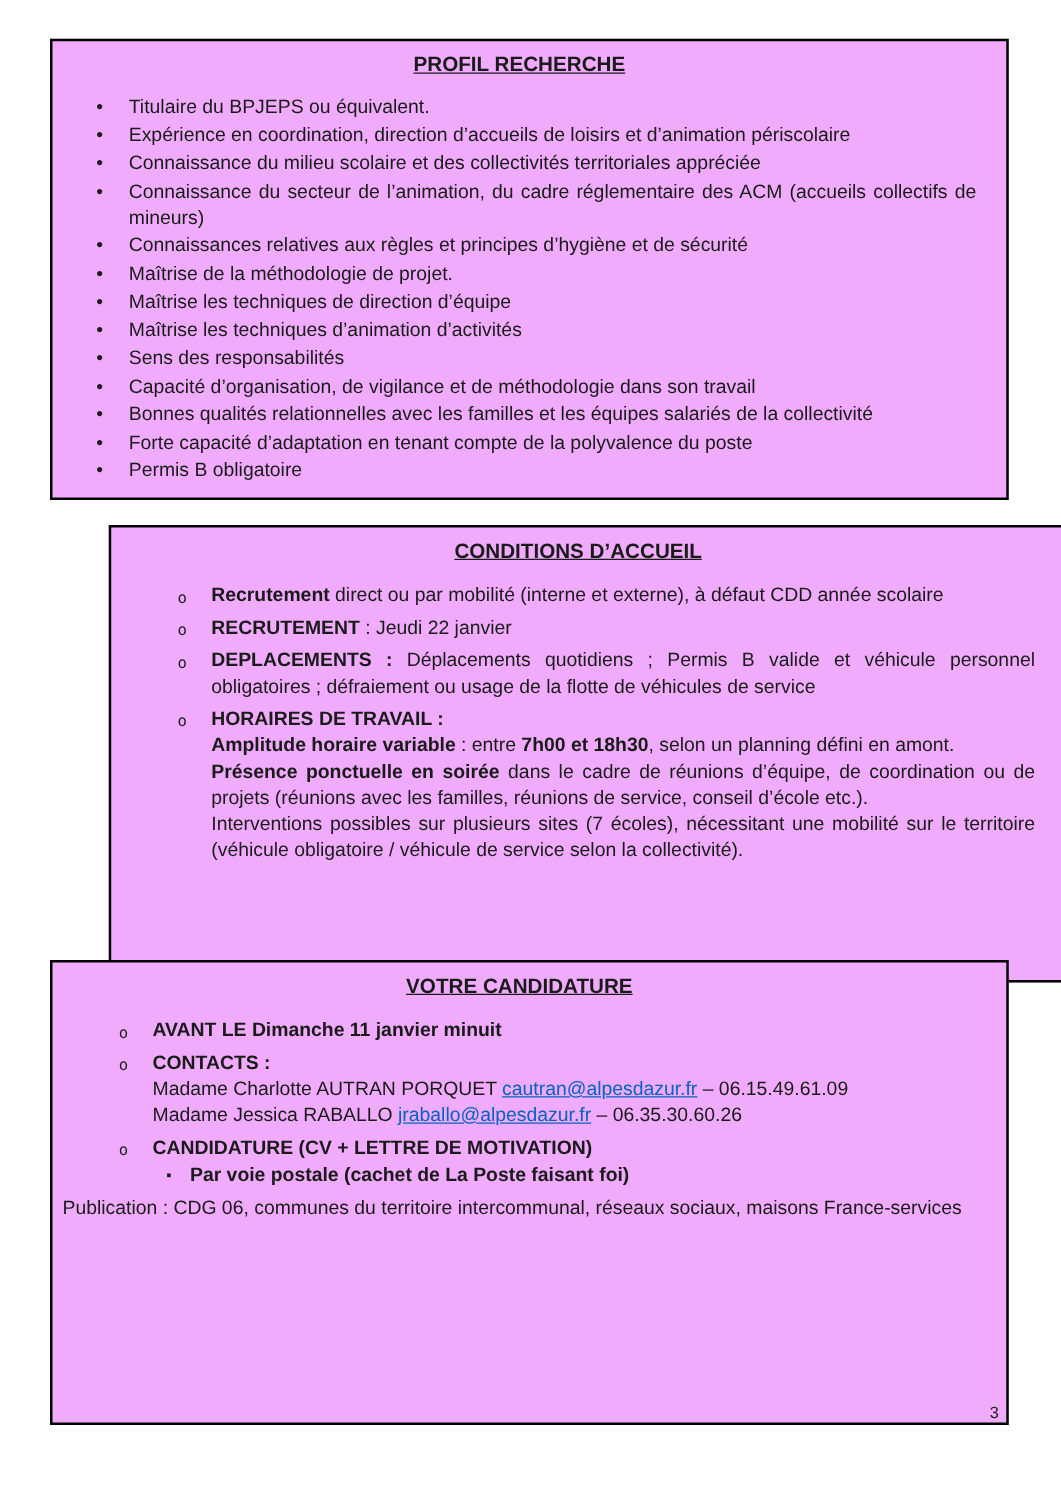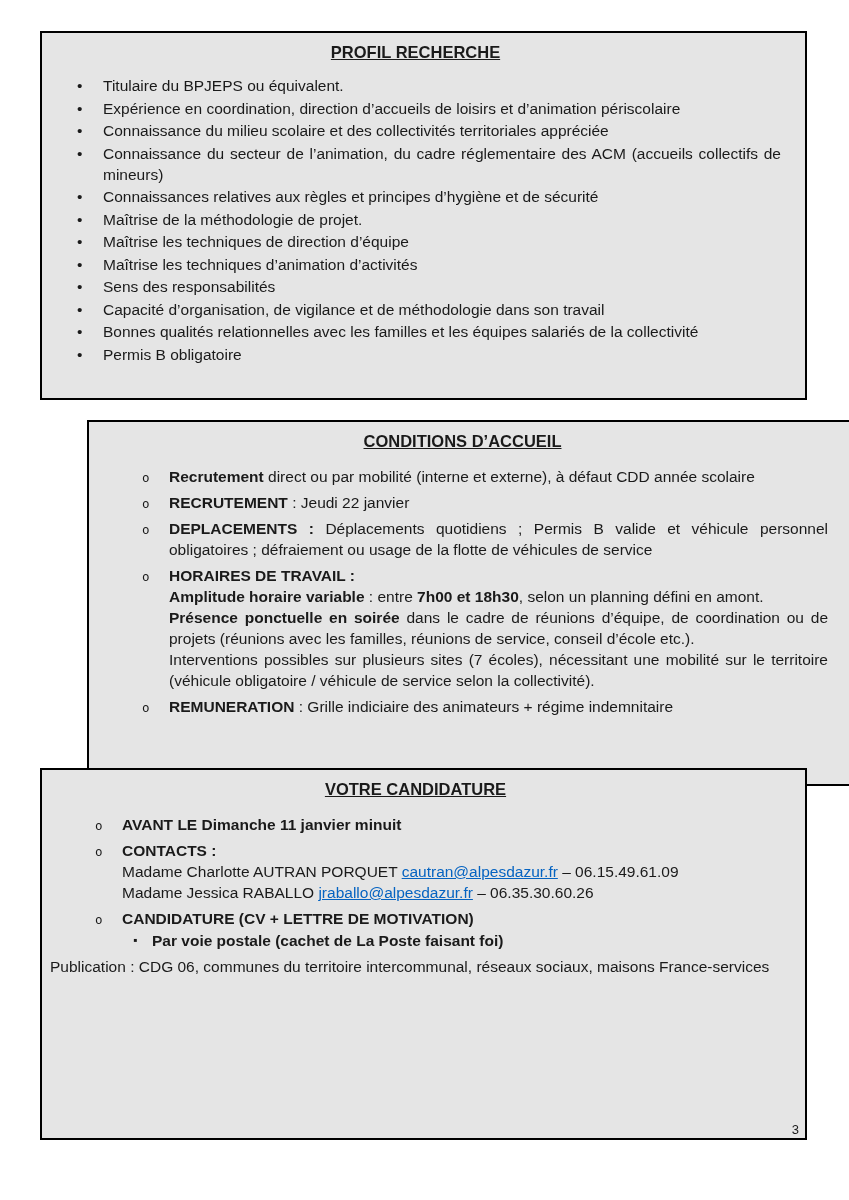--- a/index.html
+++ b/index.html
@@ -3,21 +3,21 @@
 <meta charset="utf-8">
 <style>
   html,body{margin:0;padding:0;}
   body{
     width:849px;height:1200px;background:#ffffff;
     font-family:"Liberation Sans",sans-serif;color:#1a1a1a;
   }
   .page{position:relative;width:849px;height:1200px;background:#ffffff;overflow:hidden;}
   .box{
     position:absolute;left:40px;width:767px;box-sizing:border-box;
-    border:2px solid #000;background:#e5e5e5;padding:6px 24px 0 8px;
+    border:2px solid #000;background:#f0abfc;padding:6px 24px 0 8px;
   }
   #box-profil{top:31px;height:369px;}
   #box-conditions{top:420px;height:366px;margin-left:47px;}
   #box-candidature{top:768px;height:372px;}
   .title{text-align:center;font-weight:bold;font-size:16.5px;line-height:22px;margin:2px 0 12px 0;}
   .title span{text-decoration:underline;}
   ul{list-style:none;margin:0;padding:0;}
   li,.line,.pub{font-size:15.5px;line-height:21px;text-align:justify;}
   li{position:relative;}
   .disc-list{margin-left:25px;margin-top:10px;}
@@ -51,37 +51,37 @@
       <li>Expérience en coordination, direction d’accueils de loisirs et d’animation périscolaire</li>
       <li>Connaissance du milieu scolaire et des collectivités territoriales appréciée</li>
       <li>Connaissance du secteur de l’animation, du cadre réglementaire des ACM (accueils collectifs de mineurs)</li>
       <li>Connaissances relatives aux règles et principes d’hygiène et de sécurité</li>
       <li>Maîtrise de la méthodologie de projet.</li>
       <li>Maîtrise les techniques de direction d’équipe</li>
       <li>Maîtrise les techniques d’animation d’activités</li>
       <li>Sens des responsabilités</li>
       <li>Capacité d’organisation, de vigilance et de méthodologie dans son travail</li>
       <li>Bonnes qualités relationnelles avec les familles et les équipes salariés de la collectivité</li>
+      <li>Forte capacité d’adaptation en tenant compte de la polyvalence du poste</li>
       <li>Permis B obligatoire</li>
     </ul>
   </section>
 
   <section class="box" id="box-conditions">
     <h2 class="title"><span>CONDITIONS D’ACCUEIL</span></h2>
     <ul class="circle-list">
       <li><span class="b">Recrutement</span><span> direct ou par mobilité (interne et externe), à défaut CDD année scolaire</span></li>
       <li><span class="b">RECRUTEMENT</span><span> : Jeudi 22 janvier</span></li>
       <li><span class="b">DEPLACEMENTS :</span><span> Déplacements quotidiens ; Permis B valide et véhicule personnel obligatoires ; défraiement ou usage de la flotte de véhicules de service</span></li>
       <li>
         <div class="line"><span class="b">HORAIRES DE TRAVAIL :</span></div>
         <div class="line"><span class="b">Amplitude horaire variable</span><span> : entre </span><span class="b">7h00 et 18h30</span><span>, selon un planning défini en amont.</span></div>
         <div class="line"><span class="b">Présence ponctuelle en soirée</span><span> dans le cadre de réunions d’équipe, de coordination ou de projets (réunions avec les familles, réunions de service, conseil d’école etc.).</span></div>
         <div class="line">Interventions possibles sur plusieurs sites (7 écoles), nécessitant une mobilité sur le territoire (véhicule obligatoire / véhicule de service selon la collectivité).</div>
       </li>
-      <li><span class="b">REMUNERATION</span><span> : Grille indiciaire des animateurs + régime indemnitaire</span></li>
     </ul>
   </section>
 
   <section class="box" id="box-candidature">
     <h2 class="title"><span>VOTRE CANDIDATURE</span></h2>
     <ul class="circle-list">
       <li><span class="b">AVANT LE Dimanche 11 janvier minuit</span></li>
       <li>
         <div class="line"><span class="b">CONTACTS :</span></div>
         <div class="line"><span>Madame Charlotte AUTRAN PORQUET </span><a class="link">cautran@alpesdazur.fr</a><span> – 06.15.49.61.09</span></div>

